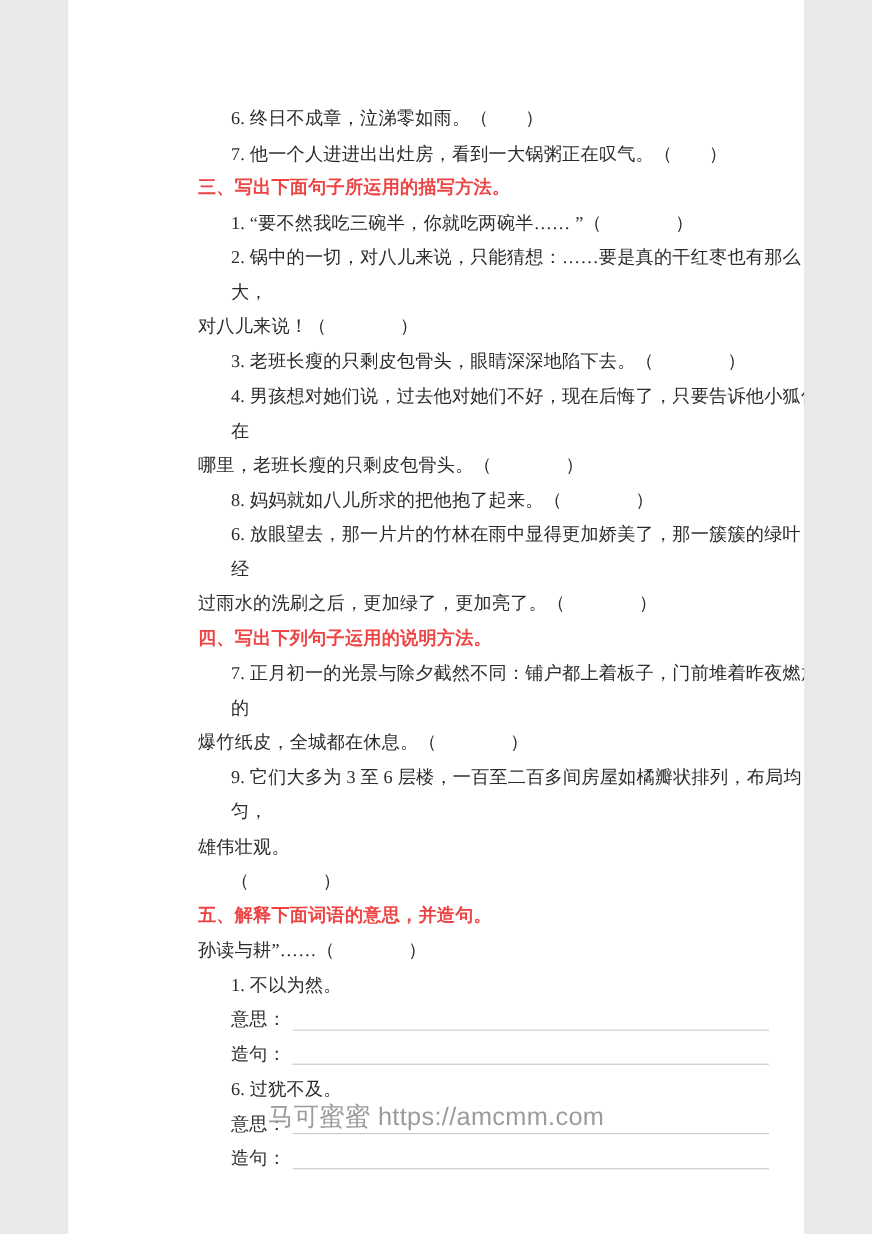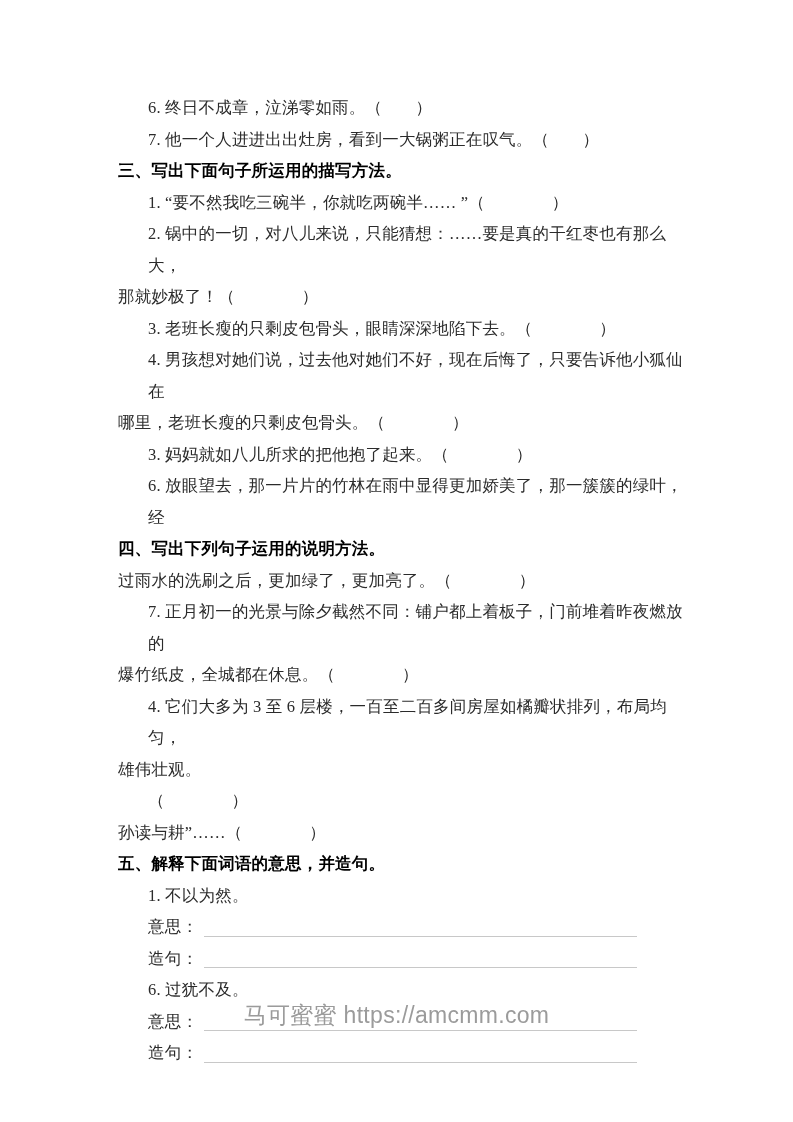--- a/index.html
+++ b/index.html
@@ -1,19 +1,19 @@
 <!DOCTYPE html>
 <html lang="zh"><head>
 <meta charset="utf-8">
 <style>
   * { margin: 0; padding: 0; box-sizing: border-box; }
   html, body { background: #e9e9e9; }
   .page {
     position: relative;
-    width: 793px;
+    width: 669px;
     height: 1122px;
     margin: 0 auto;
     background: #ffffff;
     overflow: hidden;
     color: #2b2b2b;
     font-family: "Liberation Serif", "DejaVu Serif", serif;
   }
   .content {
     position: absolute;
     top: 92px;
@@ -24,21 +24,21 @@
     font-size: 16.5px;
     line-height: 31.5px;
     white-space: pre-wrap;
     letter-spacing: 0.2px;
   }
   .l-item { padding-left: 30px; }
   .l-cont { padding-left: 0; }
   .l-head {
     font-family: "Liberation Sans", "DejaVu Sans", sans-serif;
     font-weight: 700;
-    color: #000000;
+    color: #ef4444;
   }
   .l-blank {
     display: flex;
     padding-left: 30px;
   }
   .blank-label { flex: none; }
   .blank-underline {
     flex: 1 1 auto;
     margin-right: 61px;
     position: relative;
@@ -70,37 +70,37 @@
 
 <div class="page">
   <div class="content">
 
     <div class="line l-item">6. 终日不成章，泣涕零如雨。（　　）</div>
     <div class="line l-item">7. 他一个人进进出出灶房，看到一大锅粥正在叹气。（　　）</div>
 
     <div class="line l-head">三、写出下面句子所运用的描写方法。</div>
     <div class="line l-item">1. “要不然我吃三碗半，你就吃两碗半…… ”（　　　　）</div>
     <div class="line l-item">2. 锅中的一切，对八儿来说，只能猜想：……要是真的干红枣也有那么大，</div>
-    <div class="line l-cont">那就妙极了！（　　　　）</div>
+    <div class="line l-cont">对八儿来说！（　　　　）</div>
     <div class="line l-item">3. 老班长瘦的只剩皮包骨头，眼睛深深地陷下去。（　　　　）</div>
     <div class="line l-item">4. 男孩想对她们说，过去他对她们不好，现在后悔了，只要告诉他小狐仙在</div>
     <div class="line l-cont">哪里，老班长瘦的只剩皮包骨头。（　　　　）</div>
-    <div class="line l-item">3. 妈妈就如八儿所求的把他抱了起来。（　　　　）</div>
+    <div class="line l-item">8. 妈妈就如八儿所求的把他抱了起来。（　　　　）</div>
     <div class="line l-item">6. 放眼望去，那一片片的竹林在雨中显得更加娇美了，那一簇簇的绿叶，经</div>
+    <div class="line l-cont">过雨水的洗刷之后，更加绿了，更加亮了。（　　　　）</div>
+
     <div class="line l-head">四、写出下列句子运用的说明方法。</div>
-
-    <div class="line l-cont">过雨水的洗刷之后，更加绿了，更加亮了。（　　　　）</div>
     <div class="line l-item">7. 正月初一的光景与除夕截然不同：铺户都上着板子，门前堆着昨夜燃放的</div>
     <div class="line l-cont">爆竹纸皮，全城都在休息。（　　　　）</div>
-    <div class="line l-item">4. 它们大多为 3 至 6 层楼，一百至二百多间房屋如橘瓣状排列，布局均匀，</div>
+    <div class="line l-item">9. 它们大多为 3 至 6 层楼，一百至二百多间房屋如橘瓣状排列，布局均匀，</div>
     <div class="line l-cont">雄伟壮观。</div>
     <div class="line l-item">（　　　　）</div>
+    <div class="line l-head">五、解释下面词语的意思，并造句。</div>
+
     <div class="line l-cont">孙读与耕”……（　　　　）</div>
-
-    <div class="line l-head">五、解释下面词语的意思，并造句。</div>
 
     <div class="line l-item">1. 不以为然。</div>
     <div class="line l-blank">
       <span class="blank-label">意思：</span>
       <span class="blank-underline"></span>
     </div>
     <div class="line l-blank">
       <span class="blank-label">造句：</span>
       <span class="blank-underline"></span>
     </div>

